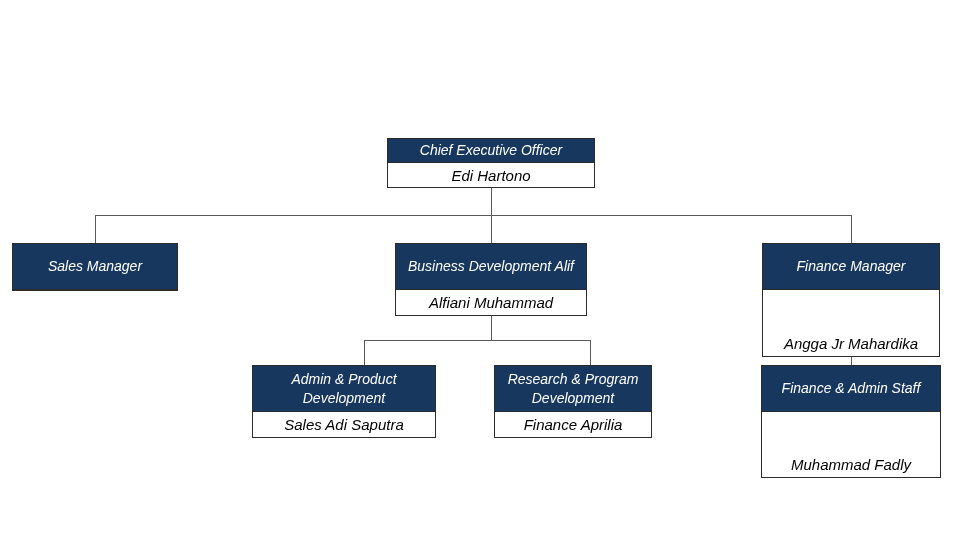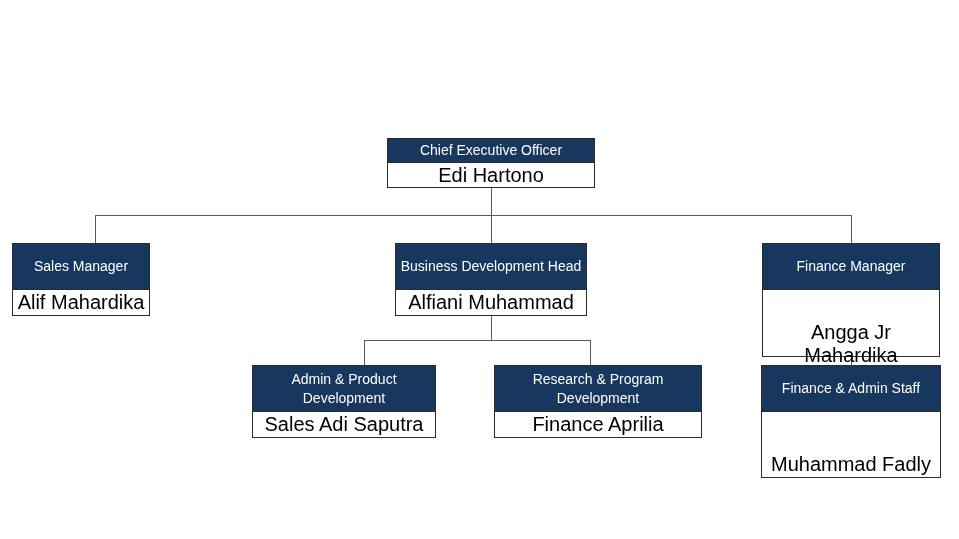--- a/index.html
+++ b/index.html
@@ -3,21 +3,21 @@
 <meta charset="utf-8">
 <style>
   :root {
     --page-bg: #ffffff;
     --header-bg: #17375E;
     --header-text: #ffffff;
     --name-text: #000000;
     --box-border: #2b2b2b;
     --connector: #595959;
   }
-  * { box-sizing: border-box; margin: 0; padding: 0; }
+  * { box-sizing: border-box; margin: 0; padding: 0; font-style: italic; }
   html, body { background: var(--page-bg); }
   body { font-family: "Liberation Sans", sans-serif; }
   .stage {
     position: relative;
     width: 959px;
     height: 539px;
     background: var(--page-bg);
     overflow: hidden;
   }
   .node {
@@ -39,21 +39,21 @@
     line-height: 19px;
     padding: 0 4px;
   }
   .node-name {
     background: #ffffff;
     color: var(--name-text);
     display: flex;
     align-items: center;
     justify-content: center;
     text-align: center;
-    font-size: 20px;
+    font-size: 15px;
   }
   .lv1 .node-title { height: 24px; }
   .lv1 .node-name  { height: 24px; }
   .lv2 .node-title { height: 46px; }
   .lv2 .node-name  { height: 25px; }
   .line {
     position: absolute;
     background: var(--connector);
   }
   .line.v { width: 1px; }
@@ -73,41 +73,40 @@
   <div class="line h" style="left:364px; top:340px; width:227px;"></div>
   <div class="line v" style="left:364px; top:340px; height:25px;"></div>
   <div class="line v" style="left:590px; top:340px; height:25px;"></div>
   <div class="line v" style="left:851px; top:316px; height:49px;"></div>
 
   <div class="node lv1" style="left:387px; top:138px; width:208px;">
     <div class="node-title">Chief Executive Officer</div>
     <div class="node-name">Edi Hartono</div>
   </div>
 
-  <div class="node lv2" style="left:12px; top:243px; width:138px;">
+  <div class="node lv2" style="left:12px; top:243px; width:166px;">
     <div class="node-title">Sales Manager</div>
-    <div class="node-name">Alif Mahardika</div>
   </div>
 
   <div class="node lv2" style="left:395px; top:243px; width:192px;">
-    <div class="node-title">Business Development Head</div>
+    <div class="node-title">Business Development Alif</div>
     <div class="node-name">Alfiani Muhammad</div>
   </div>
 
   <div class="node lv2" style="left:762px; top:243px; width:178px;gap:41px;">
     <div class="node-title">Finance Manager</div>
     <div class="node-name">Angga Jr Mahardika</div>
   </div>
 
   <div class="node lv2" style="left:252px; top:365px; width:184px;">
     <div class="node-title">Admin &amp; Product Development</div>
     <div class="node-name">Sales Adi Saputra</div>
   </div>
 
-  <div class="node lv2" style="left:494px; top:365px; width:208px;justify-content:space-between;">
+  <div class="node lv2" style="left:494px; top:365px; width:158px;justify-content:space-between;">
     <div class="node-title">Research &amp; Program Development</div>
     <div class="node-name">Finance Aprilia</div>
   </div>
 
   <div class="node lv2" style="left:761px; top:365px; width:180px;gap:40px;">
     <div class="node-title">Finance &amp; Admin Staff</div>
     <div class="node-name">Muhammad Fadly</div>
   </div>
 
 </div>

